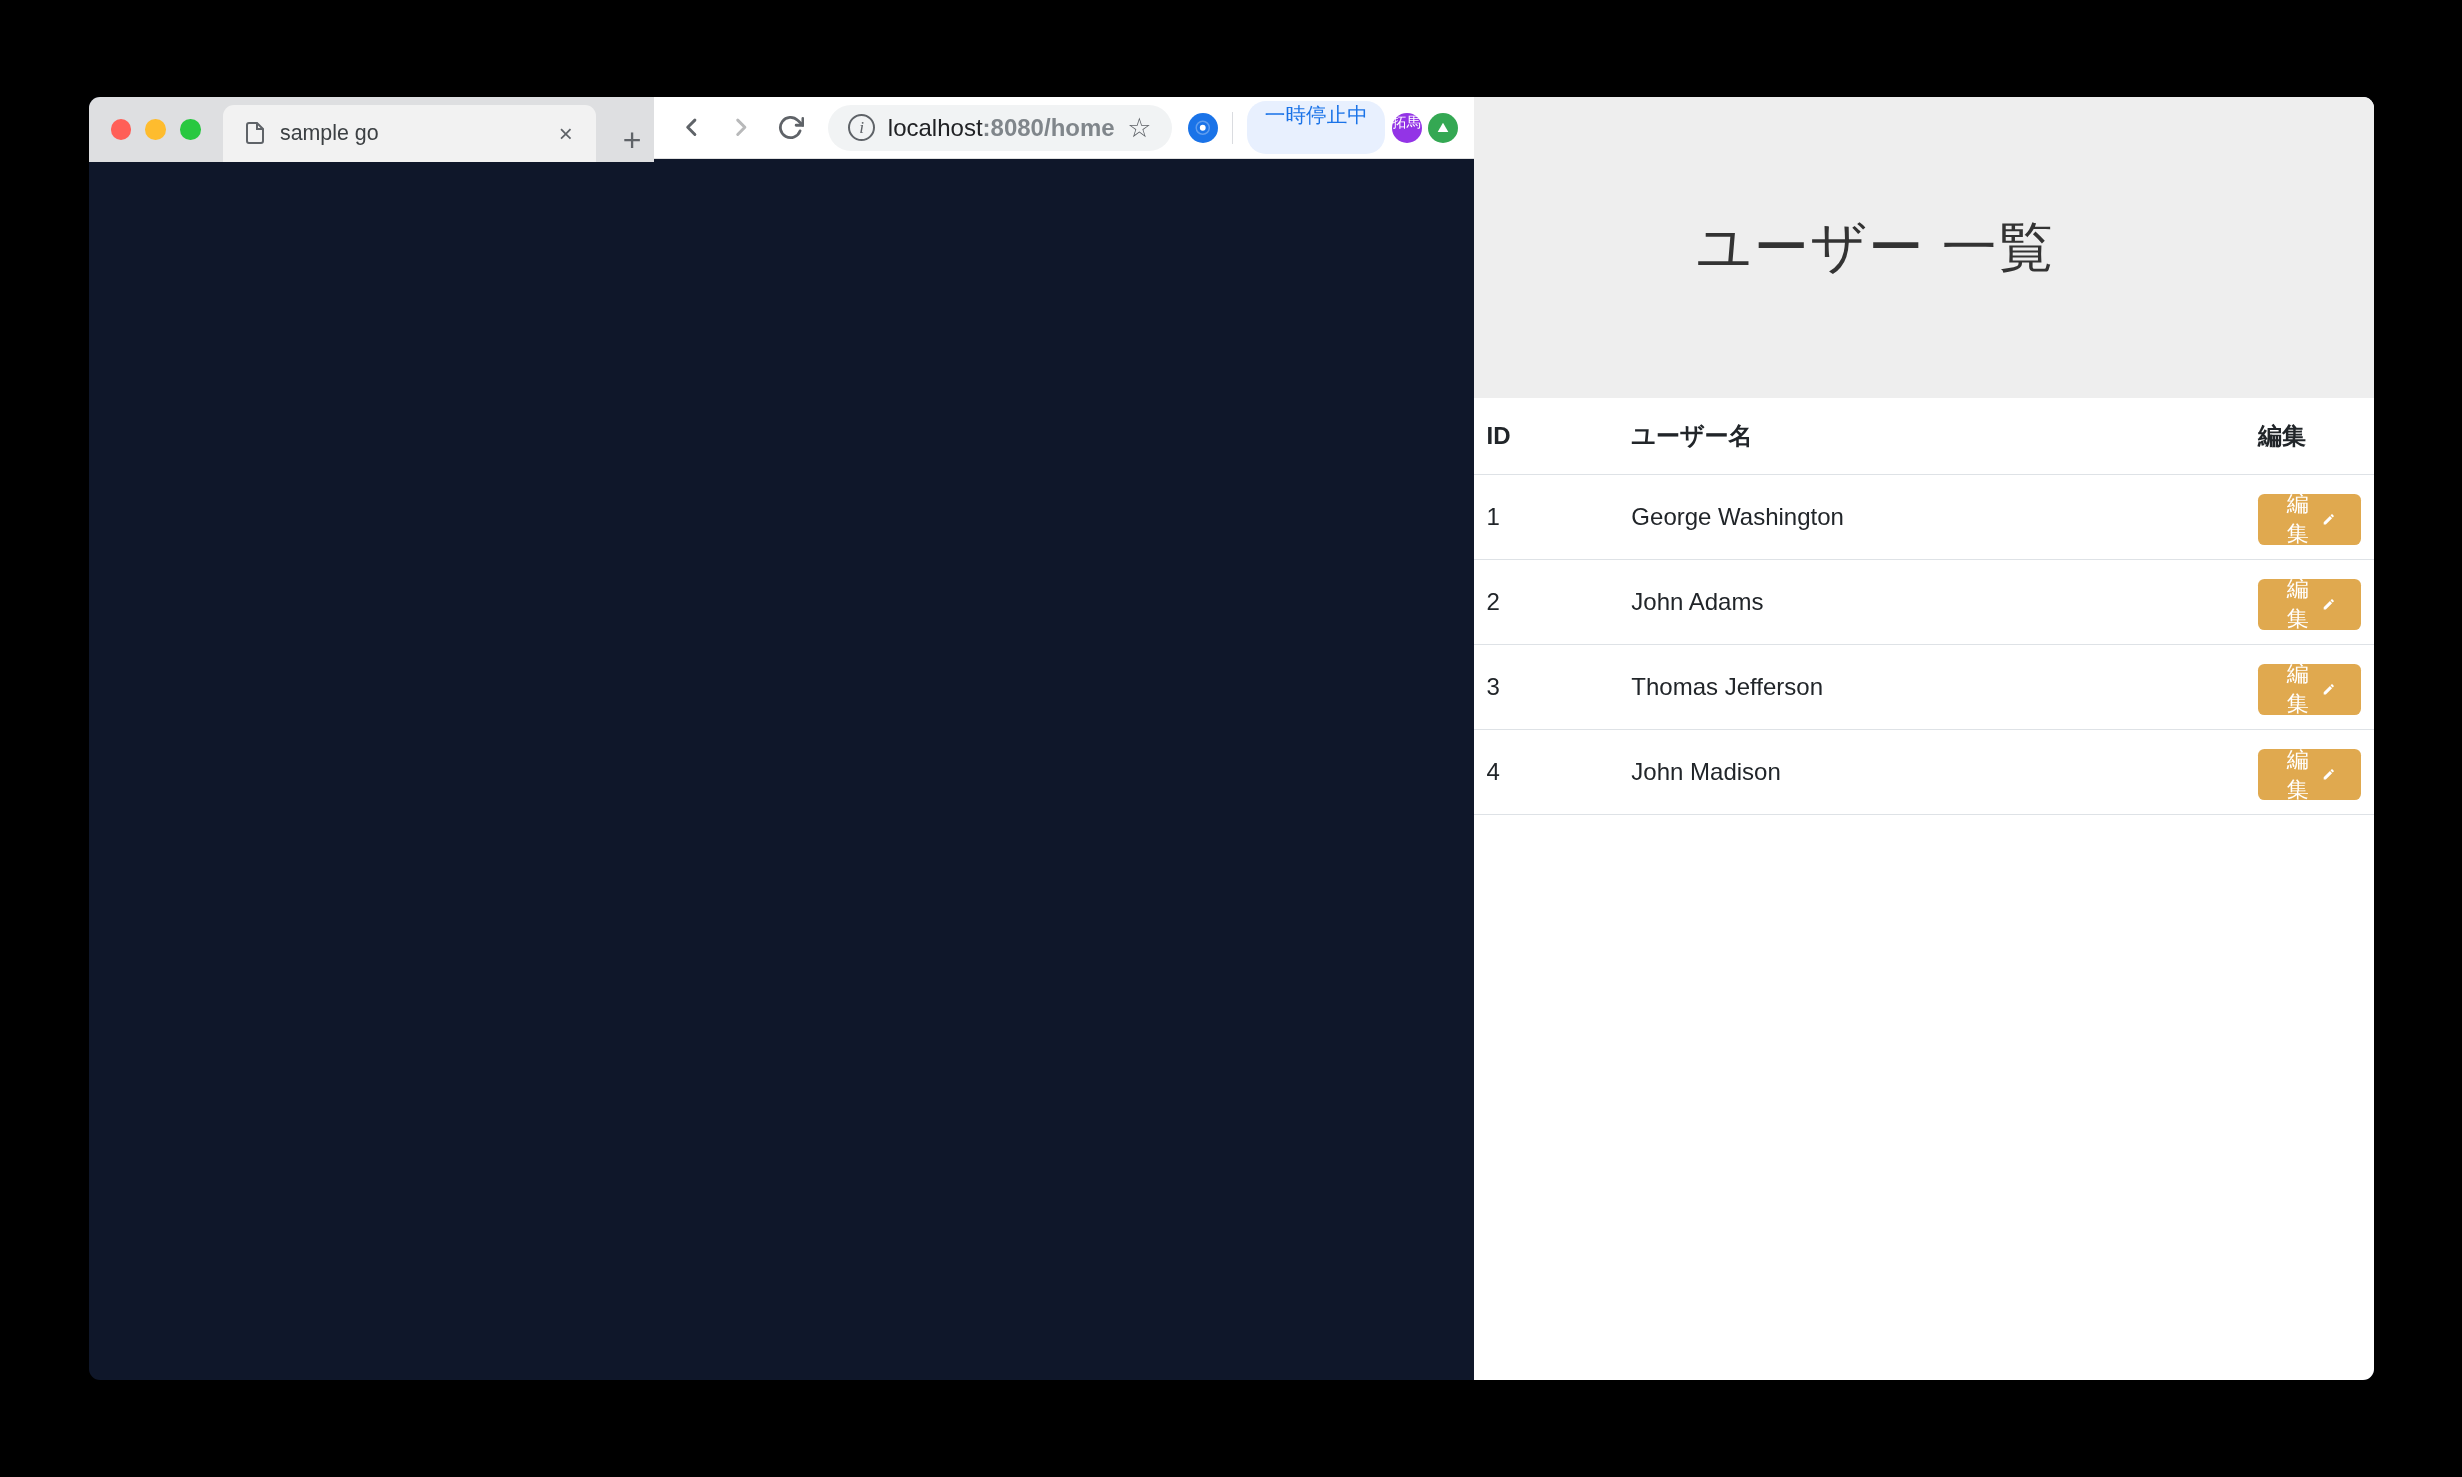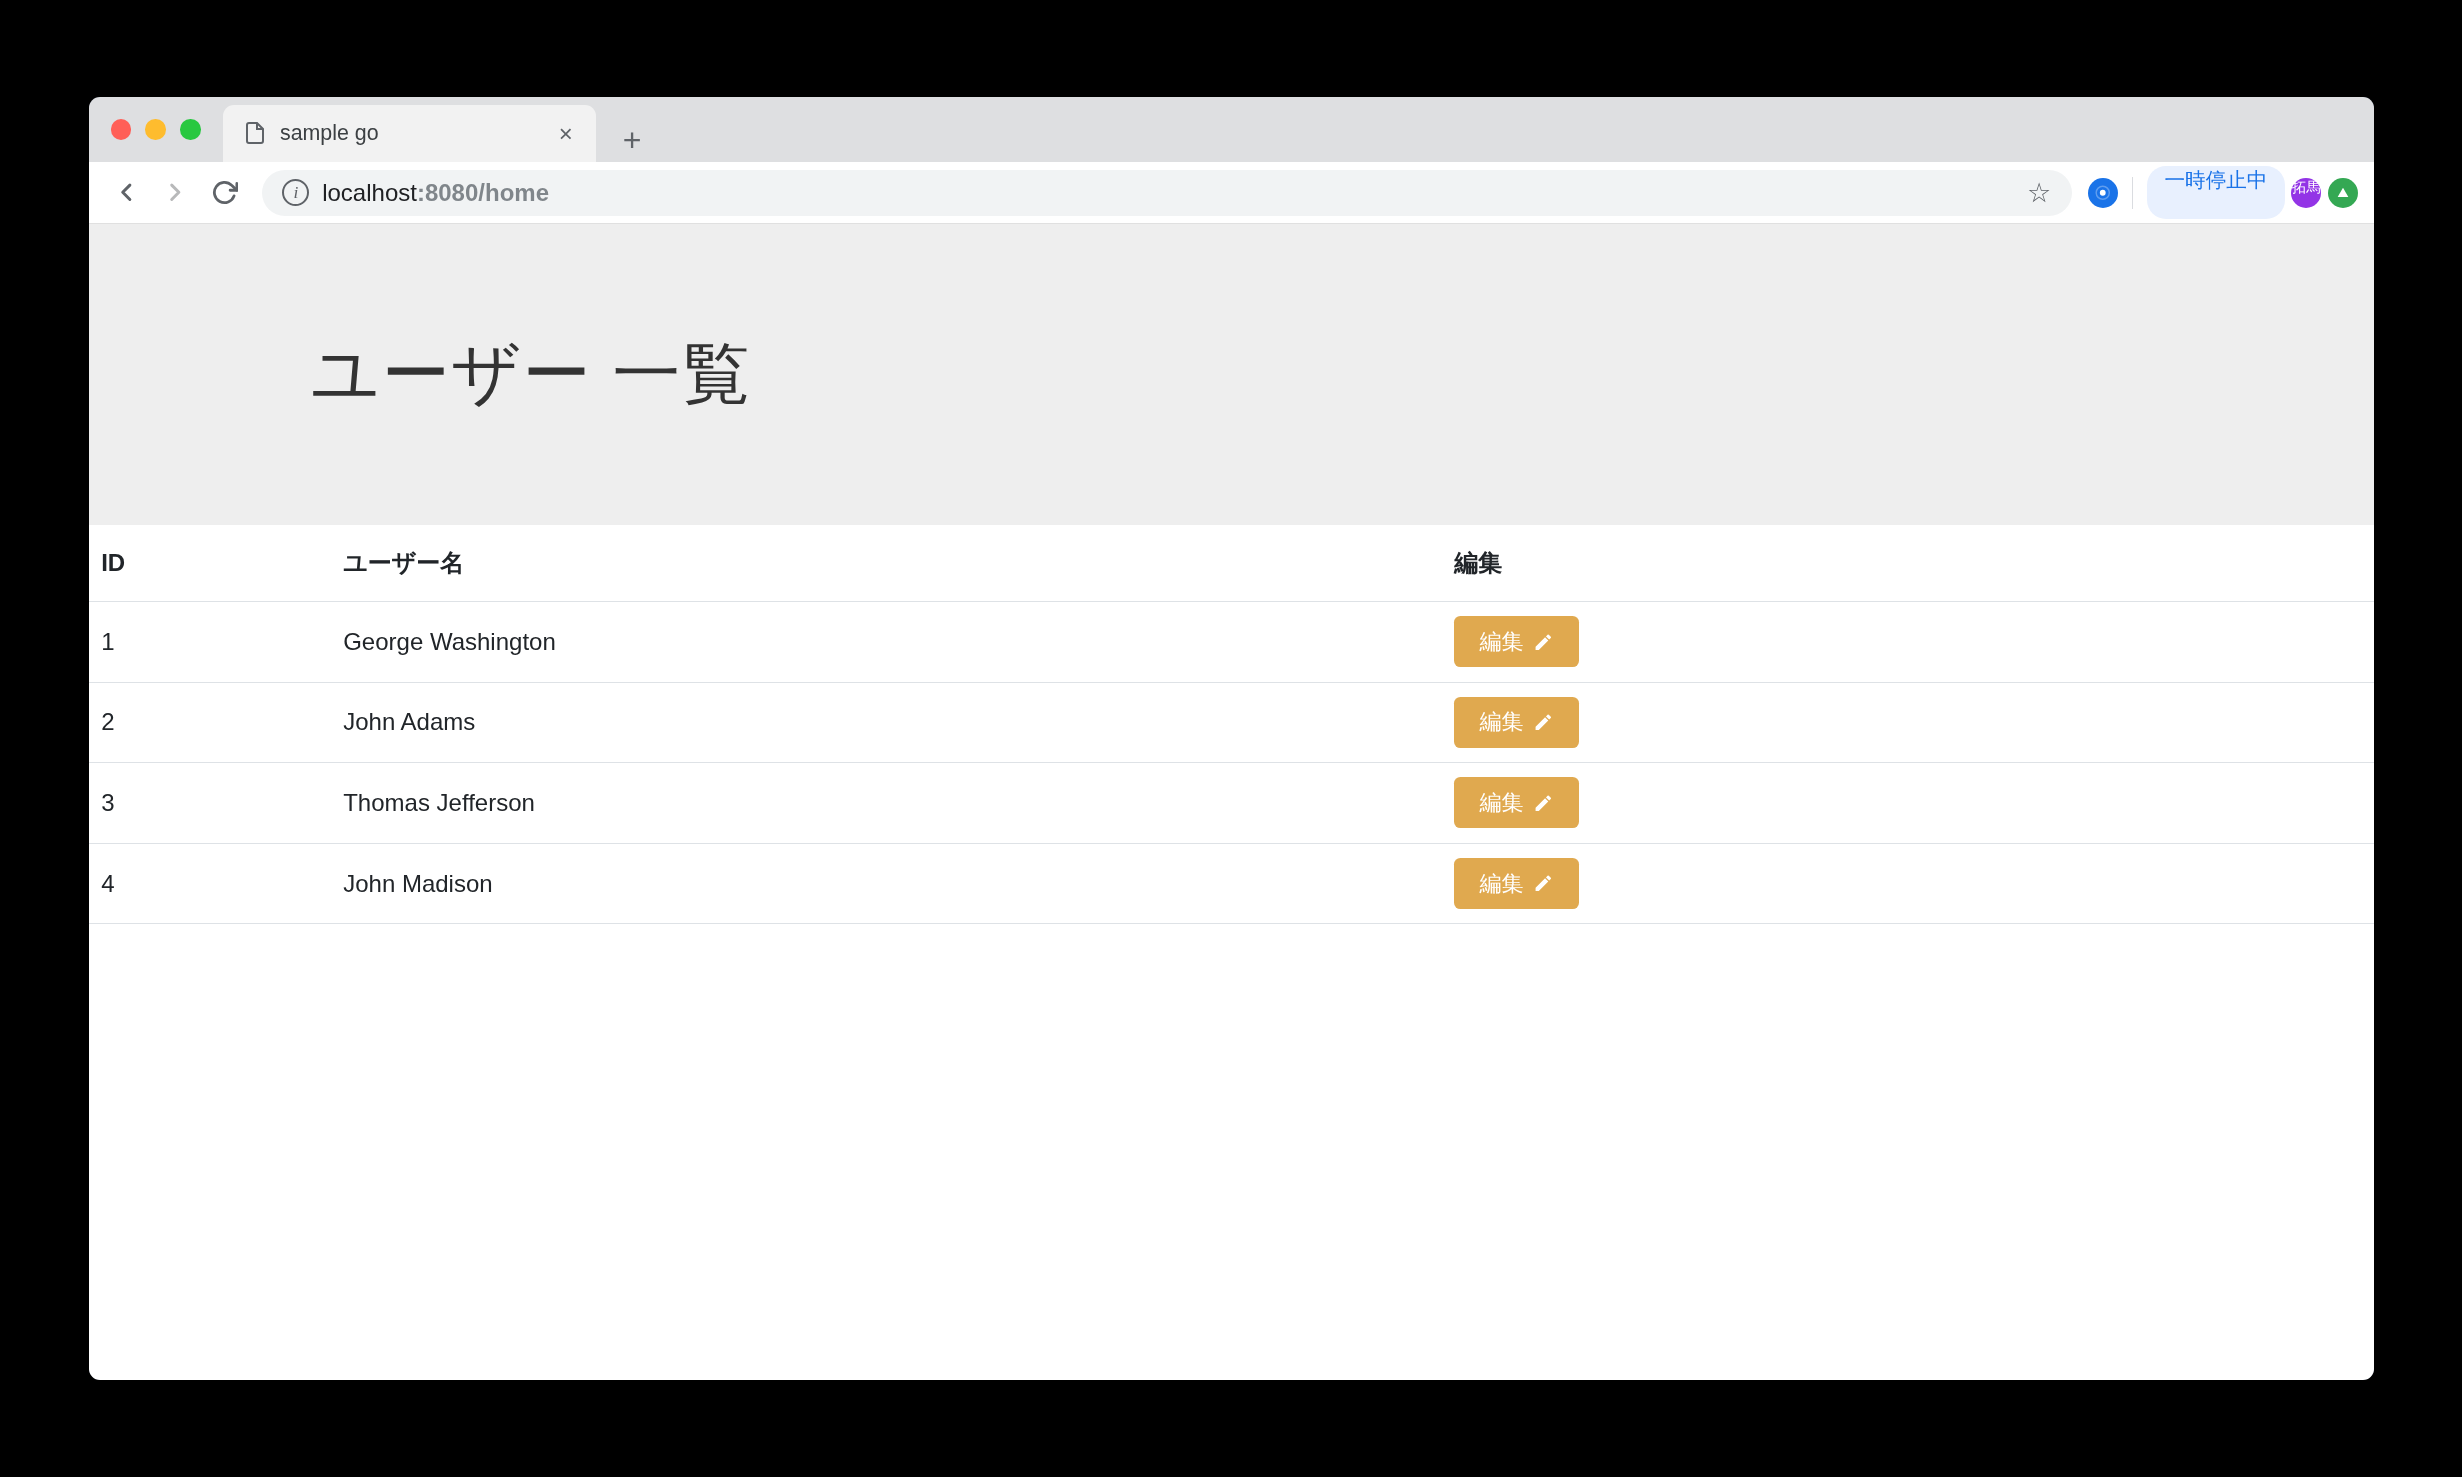--- a/index.html
+++ b/index.html
@@ -13,21 +13,21 @@
       justify-content: center;
     }
     .window {
       width: 2285px;
       height: 1283px;
       background: #0f172a;
       border-radius: 11px;
       overflow: hidden;
       box-shadow: 0 16px 48px rgba(0,0,0,0.5);
       display: flex;
-      flex-direction: column;
+      flex-direction: row;
     }
     
     .titlebar {
       height: 65px;
       background: #dedfe1;
       display: flex;
       align-items: center;
       padding-left: 22px;
     }
     .traffic-lights {
@@ -196,21 +196,21 @@
       overflow: auto;
     }
     .hero {
       background: #eeeeee;
       height: 301px;
       display: flex;
       align-items: center;
       padding-left: 222px;
     }
     .hero h1 {
-      font-size: 68px;
+      font-size: 55px;
       font-weight: 300;
       color: #333;
       letter-spacing: 1.6px;
     }
     .table-wrap {
       padding: 0 0;
     }
     table {
       width: 100%;
       border-collapse: collapse;

